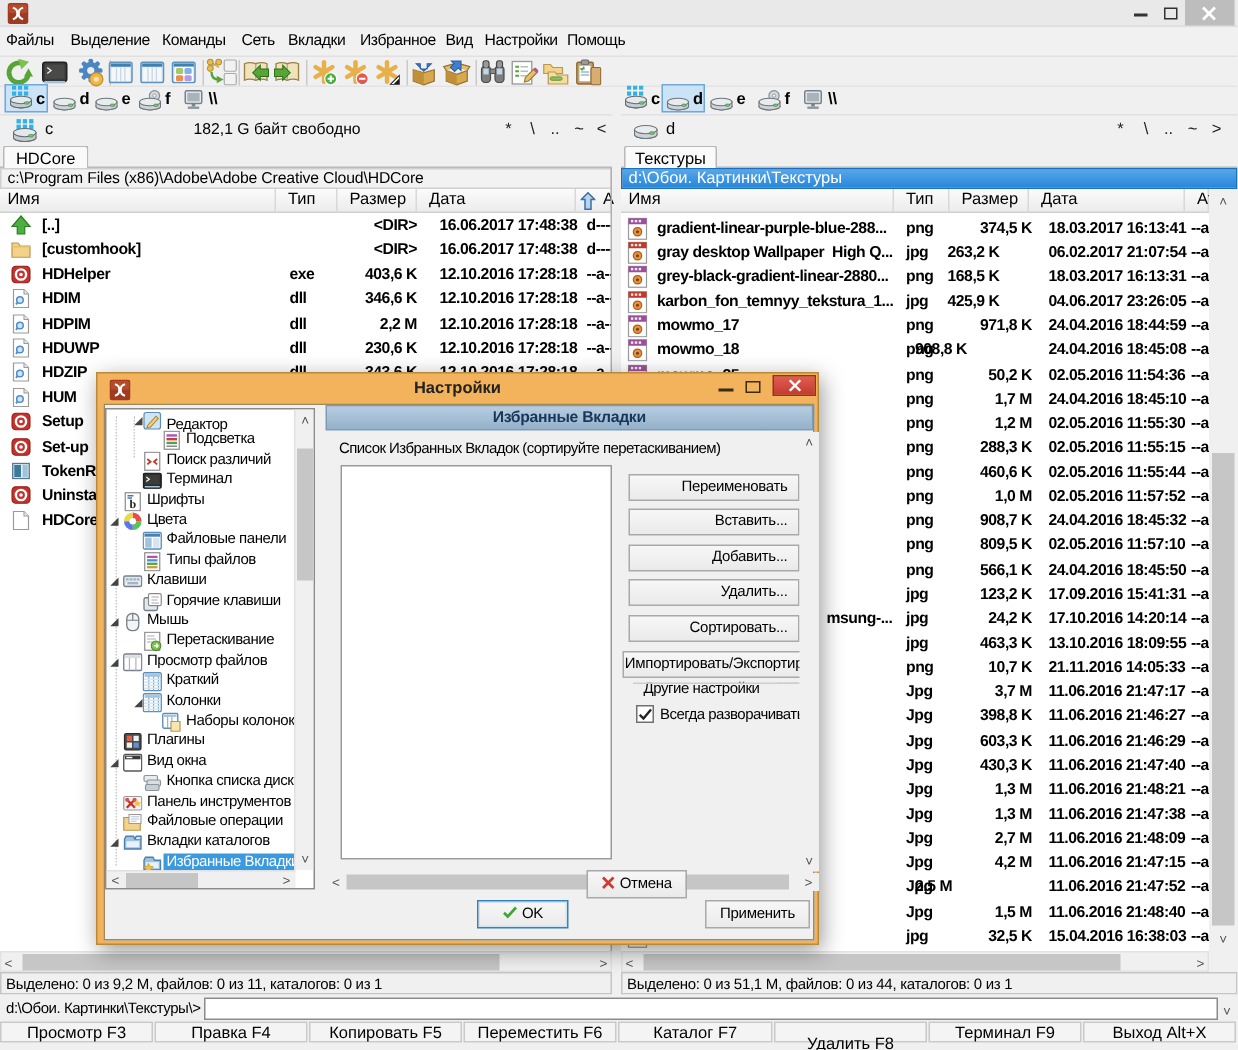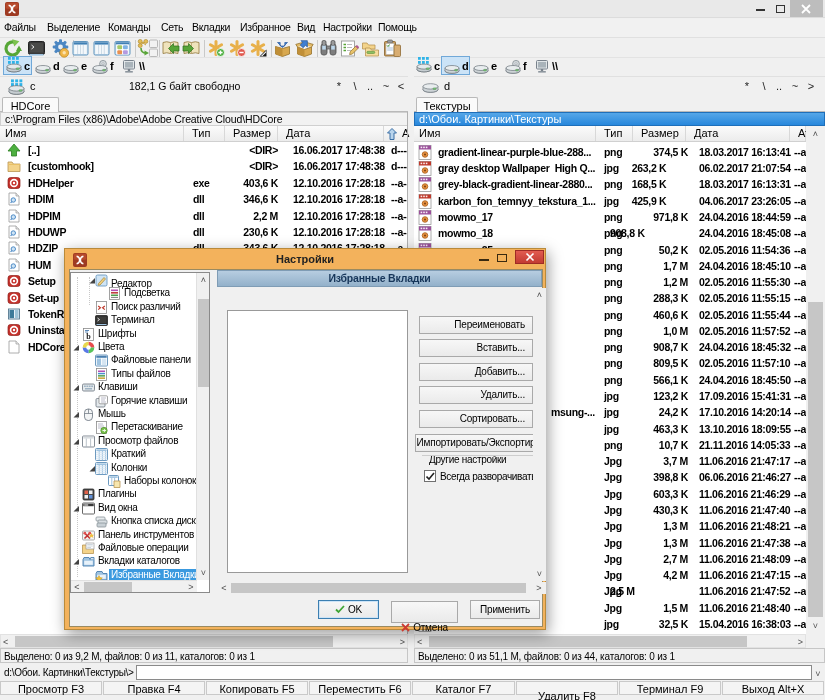--- a/index.html
+++ b/index.html
@@ -966,21 +966,21 @@
           <rect x="2.6" y="1.6" width="1.6" height="1.6" fill="#fff" opacity="0.9"></rect>
           <rect x="5.2" y="1.6" width="1.6" height="1.6" fill="#fff" opacity="0.9"></rect>
           <rect x="7.8" y="1.6" width="1.6" height="1.6" fill="#fff" opacity="0.9"></rect>
           <circle cx="7" cy="9.5" r="2.8" fill="#e8913f" stroke="#a85f1d" stroke-width="0.8"></circle>
           <circle cx="7" cy="9.5" r="1" fill="#7a4012"></circle>
         </svg>
       </span>
 <span class="abs" style="left:24px;top:2px">Wallpaper_02</span>
 <span class="abs" style="left:190px;top:2px">Jpg</span>
 <span class="abs" style="left:196px;top:2px;width:78px;text-align:right">398,8 K</span>
-<span class="abs" style="left:285px;top:2px">06.06.2016 21:46:27</span>
+<span class="abs" style="left:285px;top:2px">11.06.2016 21:46:27</span>
 <span class="abs" style="left:380px;top:2px">--a</span>
 </div>
 <div class="row bold" style="top:343.7px;height:17px;font-size:10.5px">
 <span class="ic" style="left:4px">
         <svg width="14" height="15" viewBox="0 0 14 15" style="">
           <rect x="1" y="0.5" width="12" height="14" fill="#fff" stroke="#9a9a9a" stroke-width="0.8"></rect>
           <rect x="1" y="0.5" width="12" height="4" fill="#c0392b"></rect>
           <rect x="2.6" y="1.6" width="1.6" height="1.6" fill="#fff" opacity="0.9"></rect>
           <rect x="5.2" y="1.6" width="1.6" height="1.6" fill="#fff" opacity="0.9"></rect>
           <rect x="7.8" y="1.6" width="1.6" height="1.6" fill="#fff" opacity="0.9"></rect>
@@ -1489,20 +1489,21 @@
           <div class="thumb" style="left:1px;top:26px;width:11px;height:88px"></div>
           <div class="arr" style="left:0;bottom:1px;width:13px">˅</div>
         </div>
 <div class="sb" style="left:0;bottom:0;width:126px;height:12px;border-top:1px solid #e0e0e0">
           <div class="arr" style="left:1px;top:0;width:10px">˂</div>
           <div class="thumb" style="left:13px;top:1px;width:48px;height:10px"></div>
           <div class="arr" style="right:1px;top:0;width:10px">˃</div>
         </div>
 </div>
 <div class="abs" style="left:147px;top:-0.5px;width:325px;height:17px;background:linear-gradient(#b7cde1,#93b1ca);border:1px solid #7f9cb5;text-align:center;padding-top:1px"><span class="bold" style="color:#17365a;font-size:10.5px;letter-spacing:-0.2px">Избранные Вкладки</span></div>
+<span class="abs" style="left:156px;top:24px;font-size:10px;letter-spacing:-0.38px">Список Избранных Вкладок (сортируйте перетаскиванием)</span>
 <div class="abs" style="left:156.5px;top:39.5px;width:181.5px;height:263.5px;background:#fff;border:1px solid #999"></div>
 <div class="btn" style="left:349px;top:45.5px;width:114px;height:18px;padding:2px 7px 0 0;text-align:right">Переименовать</div>
 <div class="btn" style="left:349px;top:69.1px;width:114px;height:18px;padding:2px 7px 0 0;text-align:right">Вставить...</div>
 <div class="btn" style="left:349px;top:92.7px;width:114px;height:18px;padding:2px 7px 0 0;text-align:right">Добавить...</div>
 <div class="btn" style="left:349px;top:116.3px;width:114px;height:18px;padding:2px 7px 0 0;text-align:right">Удалить...</div>
 <div class="btn" style="left:349px;top:139.9px;width:114px;height:18px;padding:2px 7px 0 0;text-align:right">Сортировать...</div>
 <div class="btn" style="left:344.5px;top:163.5px;width:123px;height:18px;padding:2px 0 0 0;text-align:center;overflow:hidden;white-space:nowrap">Импортировать/Экспортир</div>
 <span class="abs" style="left:356px;top:184px;font-size:10px;letter-spacing:-0.3px;background:#f0f0f0;padding:0 3px">Другие настройки</span>
 <div class="abs" style="left:352px;top:185px;width:111px;height:1px;background:#cdcdcd"></div>
 <div class="abs" style="left:448px;top:185px;width:15px;height:1px;background:#cdcdcd"></div>
@@ -1516,17 +1517,17 @@
         <div class="arr" style="left:0;bottom:1px;width:13px">˅</div>
       </div>
 <div class="sb" style="left:147px;top:312px;width:329px;height:12px">
         <div class="arr" style="left:2px;top:0;width:10px">˂</div>
         <div class="thumb" style="left:14px;top:1px;width:295px;height:10px"></div>
         <div class="arr" style="right:2px;top:0;width:10px">˃</div>
       </div>
 <div class="btn" style="left:248px;top:330px;width:61px;height:19px;border:1px solid #3c7fb1;box-shadow:0 0 0 1px #cde4f7 inset;padding-top:3px"><svg width="10" height="9" style="display:inline-block;vertical-align:-1px;margin-right:3px">
           <path d="M1,4.5 L3.5,7 L9,1" stroke="#3fa535" stroke-width="1.8" fill="none"></path>
         </svg>OK</div>
-<div class="btn" style="left:321px;top:331px;width:67px;height:19px;padding-top:20px"><svg width="9" height="9" style="display:inline-block;vertical-align:-1px;margin-right:3px">
+<div class="btn" style="left:321px;top:310px;width:67px;height:19px;padding-top:3px"><svg width="9" height="9" style="display:inline-block;vertical-align:-1px;margin-right:3px">
           <path d="M1,1 L8,8 M8,1 L1,8" stroke="#cc3b30" stroke-width="1.8" fill="none"></path>
         </svg>Отмена</div>
 <div class="btn" style="left:400px;top:330px;width:70px;height:19px;padding-top:3px">Применить</div>
 </div>
 </div>
 </body></html>

